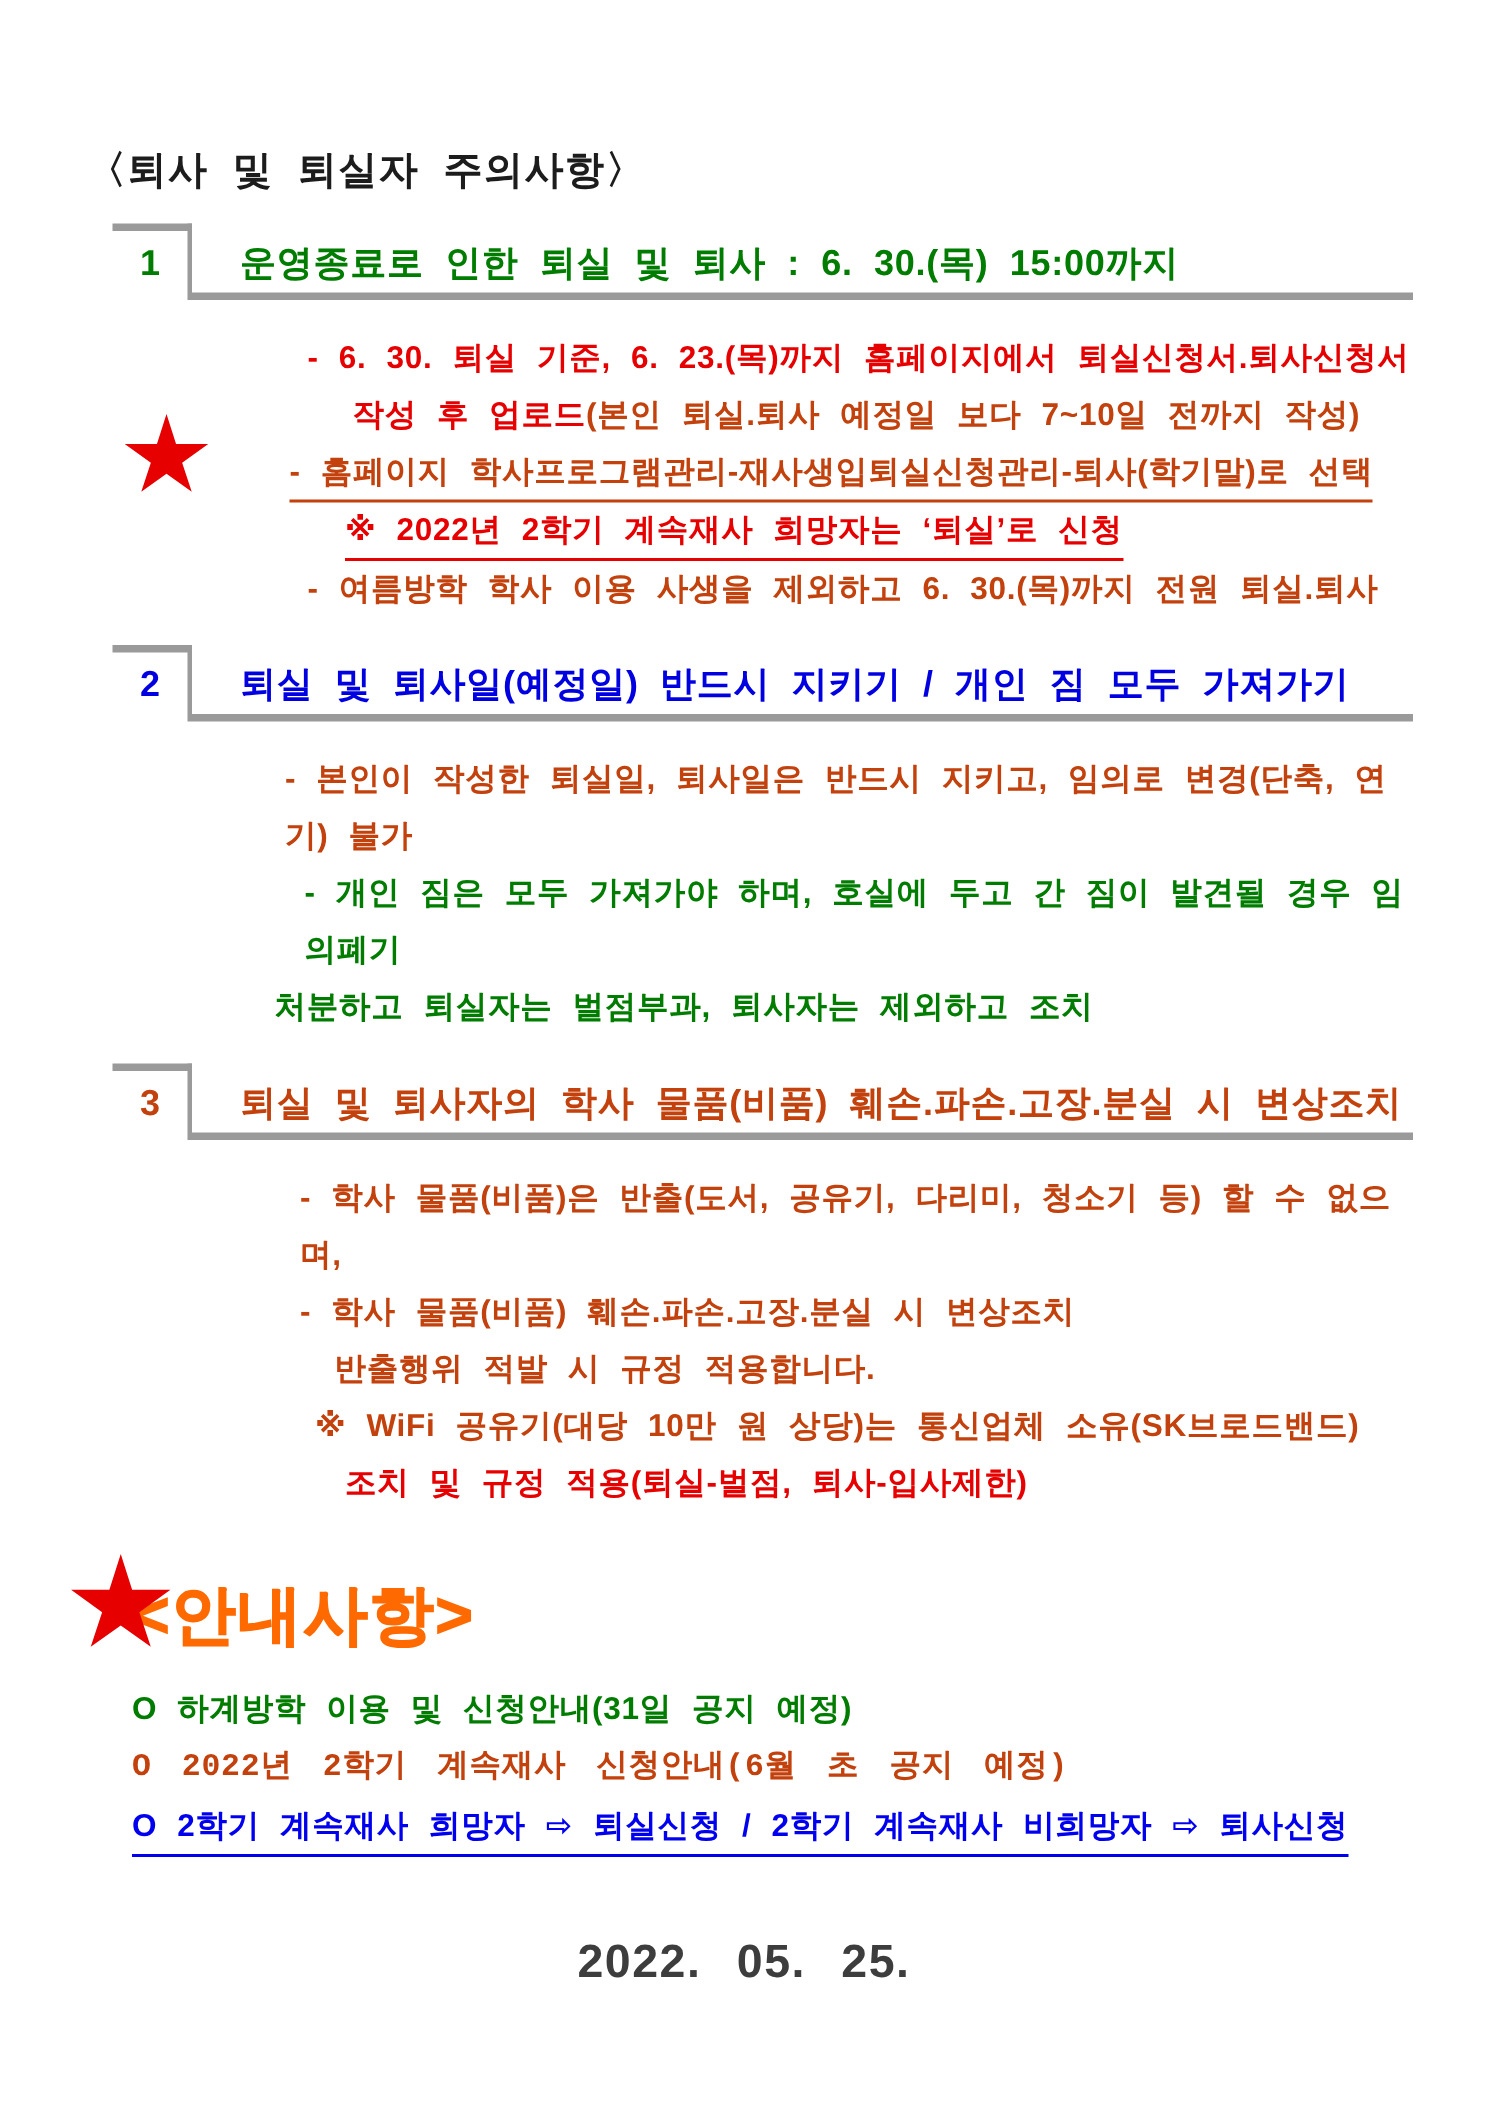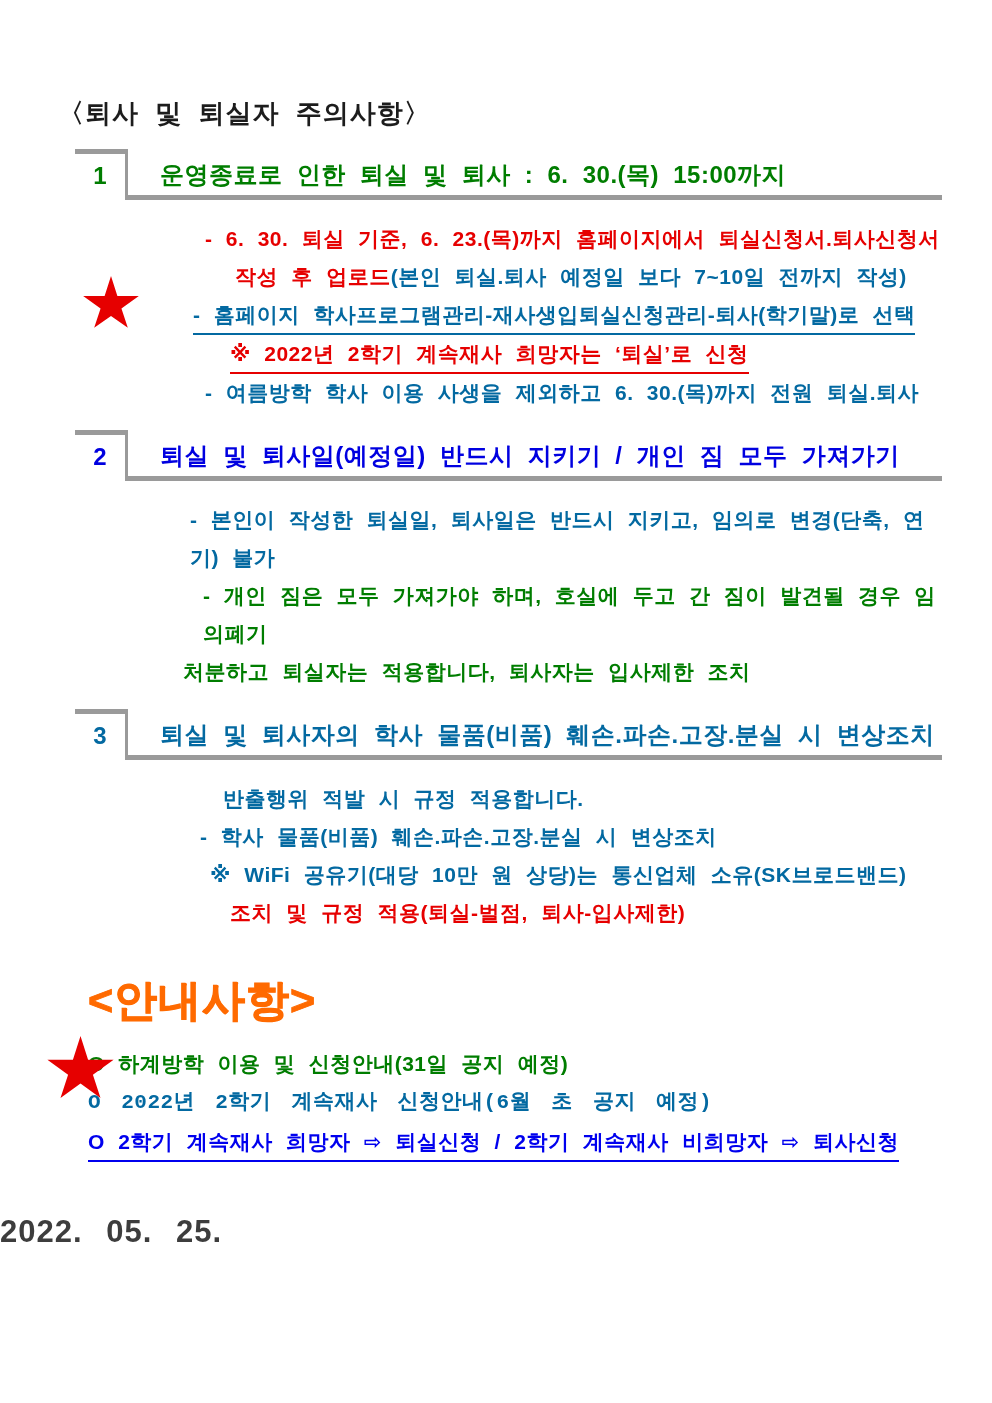--- a/index.html
+++ b/index.html
@@ -38,40 +38,40 @@
   }
   .items{margin-top:20px;margin-bottom:18px;}
   .line{
     font-size:21px;font-weight:bold;line-height:38px;
     letter-spacing:0.5px;word-spacing:7px;color:#1c1c1c;
   }
   .c-green{color:var(--green);}
   .c-red{color:var(--red);}
   .c-blue{color:var(--blue);}
   .c-link{color:var(--link_blue);}
-  .c-black{color:#0369a1;}
+  .c-black{color:#c2410c;}
   .c-orange{color:var(--orange);}
   .ul{border-bottom:2px solid currentColor;padding-bottom:1px;display:inline-block;line-height:34px;}
   .star{
     position:absolute;
     background:var(--red);
     clip-path:polygon(50% 0%,61% 35%,98% 35%,68% 57%,79% 91%,50% 70%,21% 91%,32% 57%,2% 35%,39% 35%);
   }
   .star1{left:82px;top:276px;width:58px;height:57px;}
   .star2{left:46px;top:1036px;width:69px;height:68px;}
   .notice-header{
     padding-left:88px;
     font-size:43px;font-weight:bold;
     letter-spacing:1px;
     margin-top:40px;margin-bottom:14px;
     -webkit-text-stroke:1px var(--orange);
   }
   .notice-items .line{line-height:39px;}
   .footer-date{
-    text-align:left;
+    text-align:center;
     margin-top:52px;
     font-size:31px;font-weight:600;color:#3d3d3d;
     letter-spacing:1px;word-spacing:14px;
   }
 </style>
 </head>
 <body>
 
 <div class="page">
 
@@ -92,32 +92,33 @@
   </div>
 
   <div class="section">
     <div class="sec-header">
       <div class="num-cell c-blue">2</div>
       <div class="head-cell c-blue">퇴실 및 퇴사일(예정일) 반드시 지키기 / 개인 짐 모두 가져가기</div>
     </div>
     <div class="items">
       <div class="line c-black" style="padding-left:115px;">- 본인이 작성한 퇴실일, 퇴사일은 반드시 지키고, 임의로 변경(단축, 연기) 불가</div>
       <div class="line c-green" style="padding-left:128px;">- 개인 짐은 모두 가져가야 하며, 호실에 두고 간 짐이 발견될 경우 임의폐기</div>
-      <div class="line c-green" style="padding-left:108px;">처분하고  퇴실자는 적용합니다, 퇴사자는 입사제한 조치</div>
+      <div class="line c-green" style="padding-left:108px;">처분하고  퇴실자는 벌점부과, 퇴사자는 제외하고 조치</div>
     </div>
   </div>
 
   <div class="section">
     <div class="sec-header">
       <div class="num-cell c-black">3</div>
       <div class="head-cell c-black">퇴실 및 퇴사자의 학사 물품(비품) 훼손.파손.고장.분실 시 변상조치</div>
     </div>
     <div class="items">
+      <div class="line c-black" style="padding-left:125px;">- 학사 물품(비품)은 반출(도서, 공유기, 다리미, 청소기 등) 할 수 없으며,</div>
+      <div class="line c-black" style="padding-left:125px;">- 학사 물품(비품) 훼손.파손.고장.분실 시 변상조치</div>
       <div class="line c-black" style="padding-left:148px;">반출행위 적발 시 규정 적용합니다.</div>
-      <div class="line c-black" style="padding-left:125px;">- 학사 물품(비품) 훼손.파손.고장.분실 시 변상조치</div>
       <div class="line c-black" style="padding-left:135px;">※ WiFi 공유기(대당 10만 원 상당)는 통신업체 소유(SK브로드밴드)</div>
       <div class="line c-red" style="padding-left:155px;">조치 및 규정 적용(퇴실-벌점, 퇴사-입사제한)</div>
     </div>
   </div>
 
   <div class="notice-header c-orange">&lt;안내사항&gt;</div>
   <div class="notice-items">
     <div class="line c-green" style="padding-left:88px;">O 하계방학 이용 및 신청안내(31일 공지 예정)</div>
     <div class="line c-black" style="padding-left:88px;font-family:Liberation Mono, monospace;">O 2022년 2학기 계속재사 신청안내(6월 초 공지 예정)</div>
     <div class="line c-link" style="padding-left:88px;"><span class="ul">O 2학기 계속재사 희망자 ⇨ 퇴실신청 / 2학기 계속재사 비희망자 ⇨ 퇴사신청</span></div>

